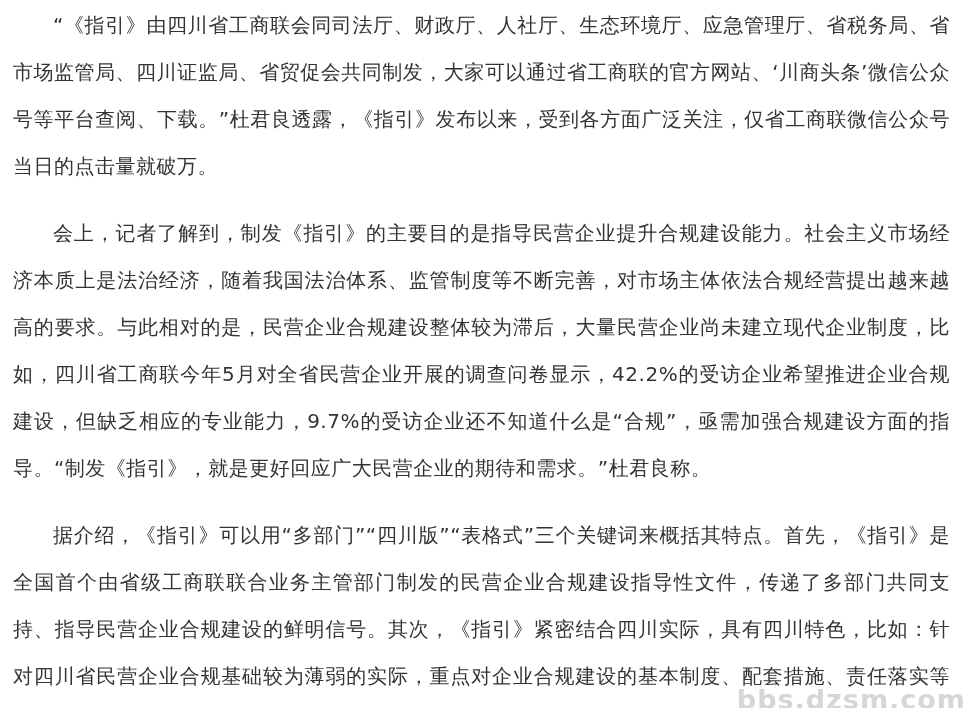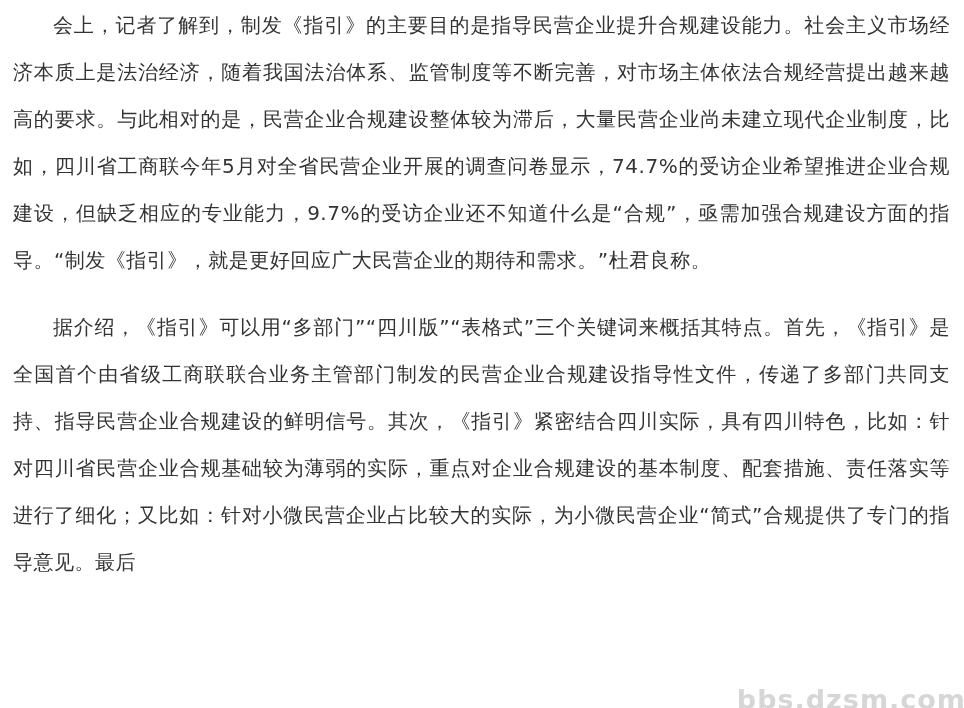--- a/index.html
+++ b/index.html
@@ -38,17 +38,18 @@
     color: var(--watermark-color, #c9c9c9);
     opacity: 0.75;
     pointer-events: none;
     white-space: nowrap;
   }
 </style>
 </head>
 <body>
 
 <div class="article">
-  <p>会上，记者了解到，制发《指引》的主要目的是指导民营企业提升合规建设能力。社会主义市场经济本质上是法治经济，随着我国法治体系、监管制度等不断完善，对市场主体依法合规经营提出越来越高的要求。与此相对的是，民营企业合规建设整体较为滞后，大量民营企业尚未建立现代企业制度，比如，四川省工商联今年5月对全省民营企业开展的调查问卷显示，74.7%的受访企业希望推进企业合规建设，但缺乏相应的专业能力，9.7%的受访企业还不知道什么是“合规”，亟需加强合规建设方面的指导。“制发《指引》，就是更好回应广大民营企业的期待和需求。”杜君良称。</p>
+  <p>“《指引》由四川省工商联会同司法厅、财政厅、人社厅、生态环境厅、应急管理厅、省税务局、省市场监管局、四川证监局、省贸促会共同制发，大家可以通过省工商联的官方网站、‘川商头条’微信公众号等平台查阅、下载。”杜君良透露，《指引》发布以来，受到各方面广泛关注，仅省工商联微信公众号当日的点击量就破万。</p>
+  <p>会上，记者了解到，制发《指引》的主要目的是指导民营企业提升合规建设能力。社会主义市场经济本质上是法治经济，随着我国法治体系、监管制度等不断完善，对市场主体依法合规经营提出越来越高的要求。与此相对的是，民营企业合规建设整体较为滞后，大量民营企业尚未建立现代企业制度，比如，四川省工商联今年5月对全省民营企业开展的调查问卷显示，42.2%的受访企业希望推进企业合规建设，但缺乏相应的专业能力，9.7%的受访企业还不知道什么是“合规”，亟需加强合规建设方面的指导。“制发《指引》，就是更好回应广大民营企业的期待和需求。”杜君良称。</p>
   <p>据介绍，《指引》可以用“多部门”“四川版”“表格式”三个关键词来概括其特点。首先，《指引》是全国首个由省级工商联联合业务主管部门制发的民营企业合规建设指导性文件，传递了多部门共同支持、指导民营企业合规建设的鲜明信号。其次，《指引》紧密结合四川实际，具有四川特色，比如：针对四川省民营企业合规基础较为薄弱的实际，重点对企业合规建设的基本制度、配套措施、责任落实等进行了细化；又比如：针对小微民营企业占比较大的实际，为小微民营企业“简式”合规提供了专门的指导意见。最后</p>
 </div>
 
 <div class="watermark">bbs.dzsm.com</div>
 
 </body></html>

